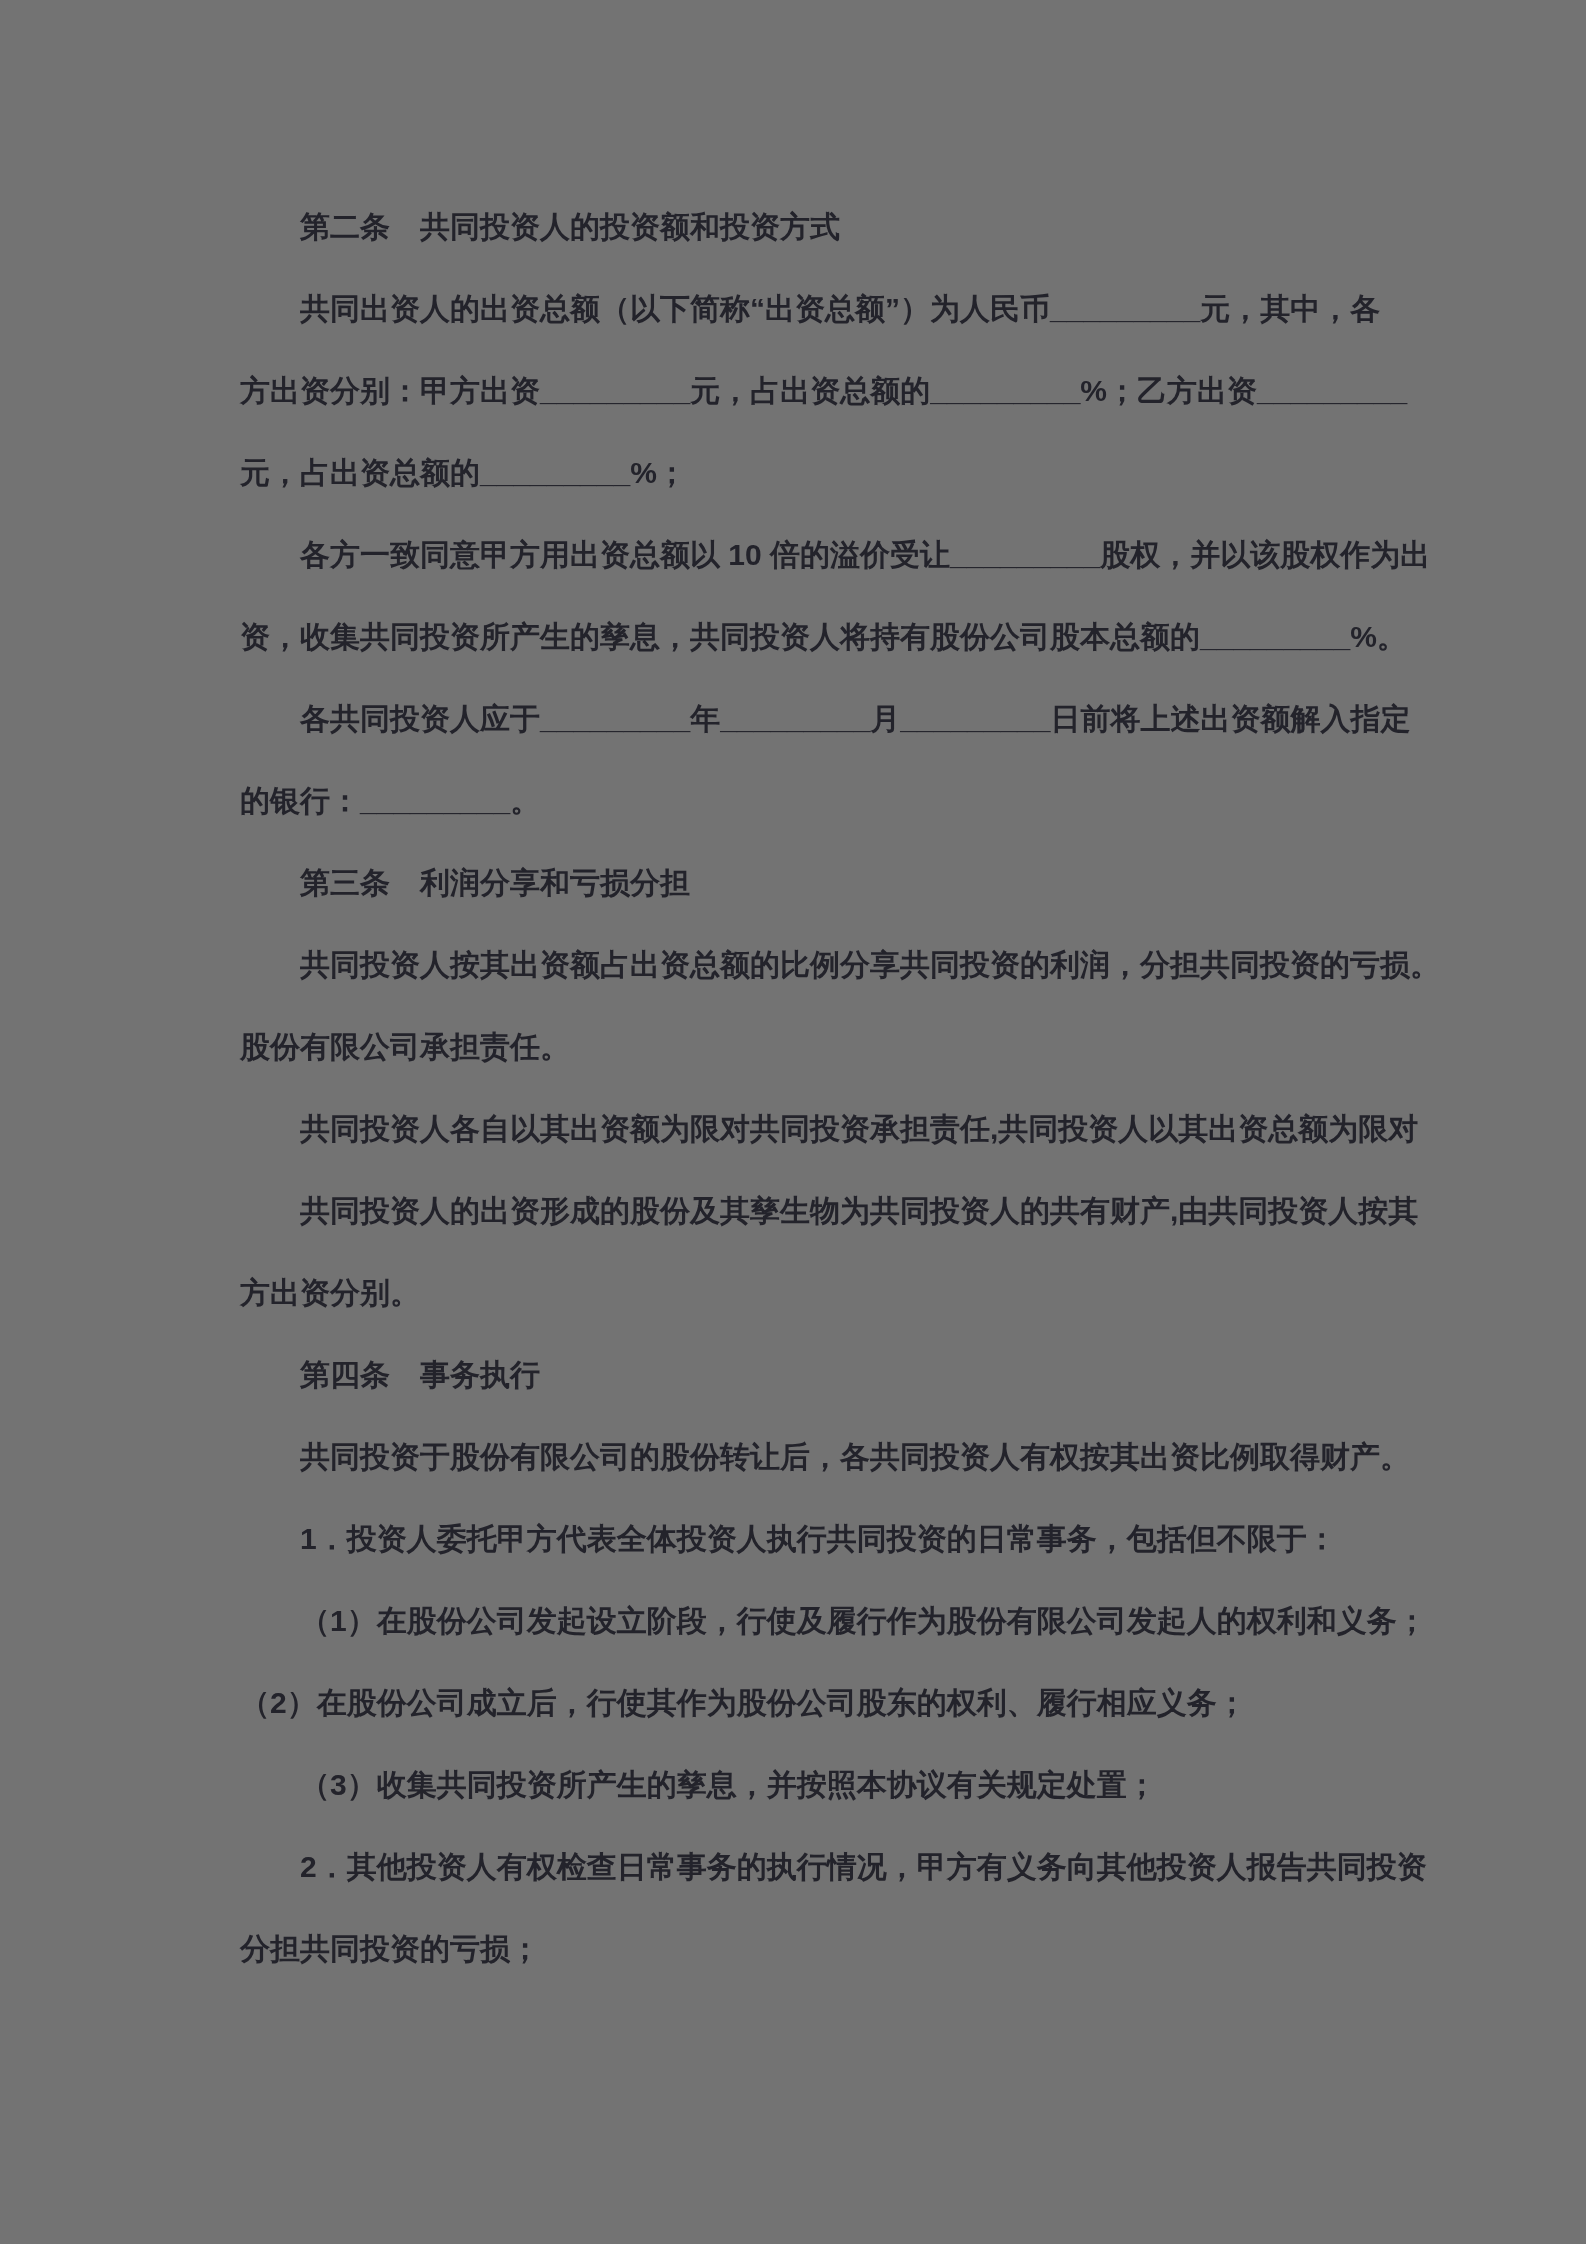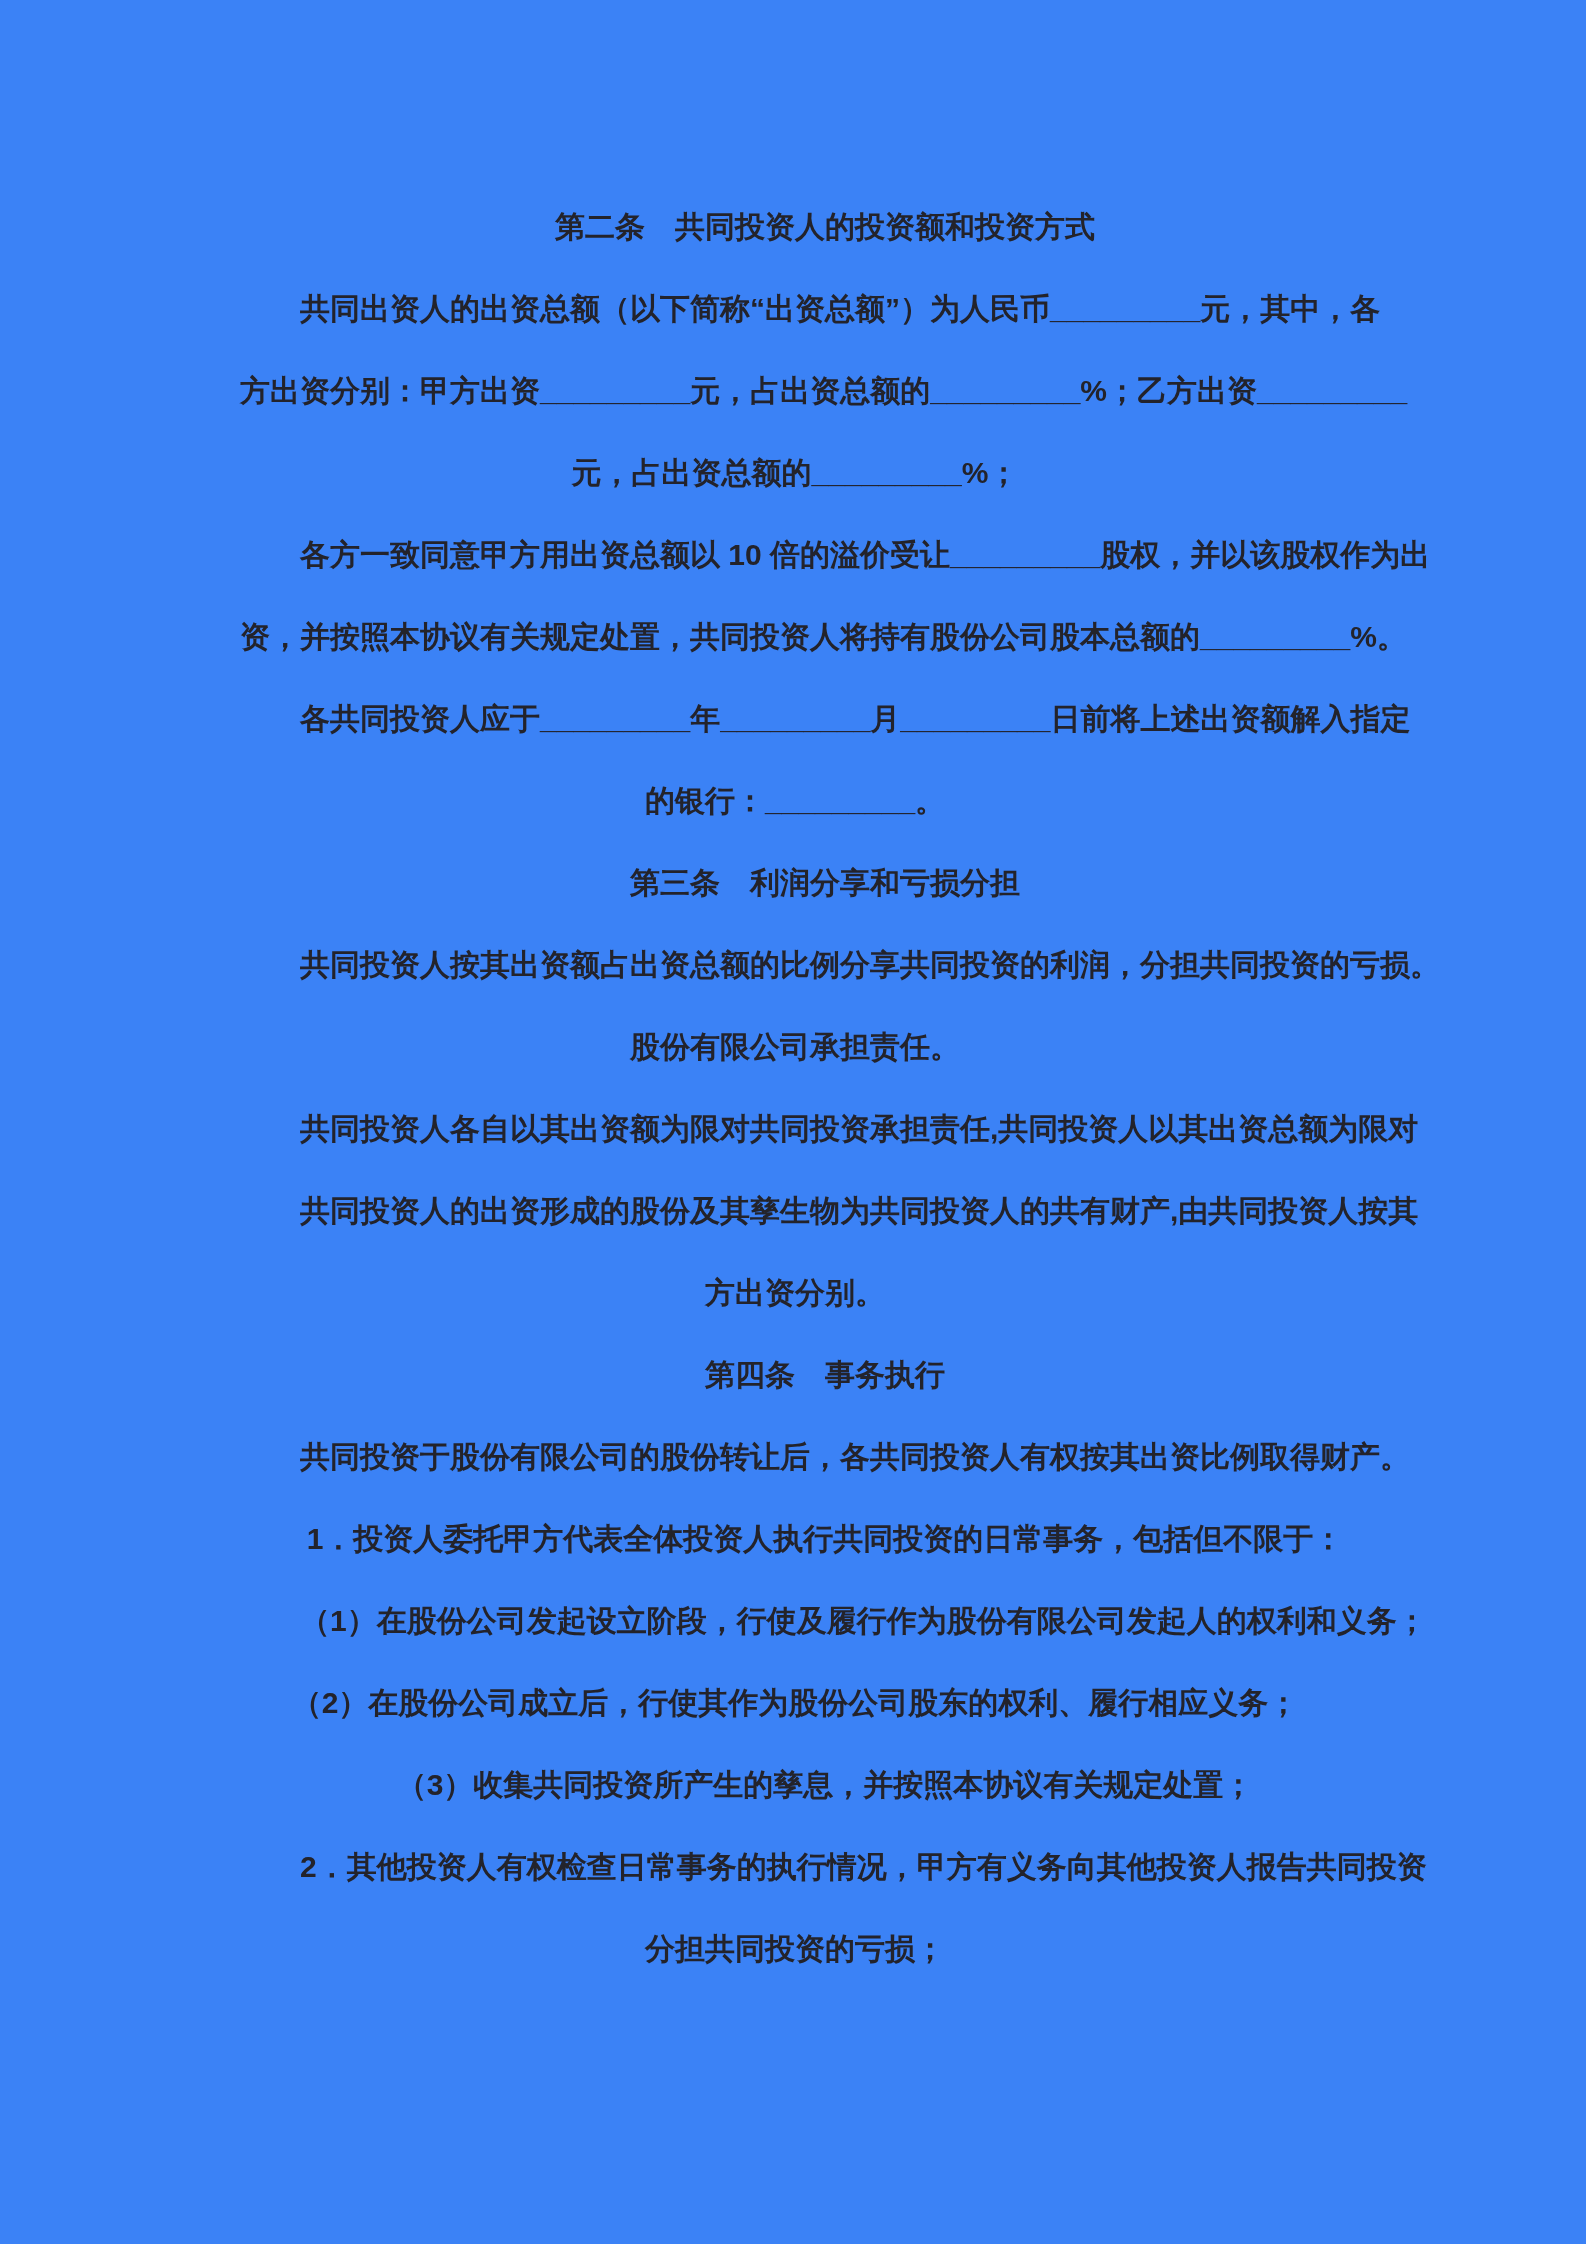--- a/index.html
+++ b/index.html
@@ -4,24 +4,23 @@
 <style>
   html, body {
     margin: 0;
     padding: 0;
     background: #ffffff;
   }
   .page {
     position: relative;
     width: 1586px;
     height: 2244px;
-    background: #3b82f6;
+    background: #737373;
     overflow: hidden;
     font-family: "Liberation Sans", sans-serif;
-    text-align: center;
   }
   .content {
     position: absolute;
     left: 240px;
     top: 186px;
     width: 1110px;
   }
   .doc-line {
     margin: 0;
     height: 82px;
@@ -41,21 +40,21 @@
 </head>
 <body>
 
 <div class="page">
   <div class="content" style="color: rgb(35, 35, 43);">
       <p class="doc-line indent heading">第二条　共同投资人的投资额和投资方式</p>
       <p class="doc-line indent">共同出资人的出资总额（以下简称“出资总额”）为人民币_________元，其中，各</p>
       <p class="doc-line">方出资分别：甲方出资_________元，占出资总额的_________%；乙方出资_________</p>
       <p class="doc-line">元，占出资总额的_________%；</p>
       <p class="doc-line indent">各方一致同意甲方用出资总额以 10 倍的溢价受让_________股权，并以该股权作为出</p>
-      <p class="doc-line">资，并按照本协议有关规定处置，共同投资人将持有股份公司股本总额的_________%。</p>
+      <p class="doc-line">资，收集共同投资所产生的孳息，共同投资人将持有股份公司股本总额的_________%。</p>
       <p class="doc-line indent">各共同投资人应于_________年_________月_________日前将上述出资额解入指定</p>
       <p class="doc-line">的银行：_________。</p>
       <p class="doc-line indent heading">第三条　利润分享和亏损分担</p>
       <p class="doc-line indent">共同投资人按其出资额占出资总额的比例分享共同投资的利润，分担共同投资的亏损。</p>
       <p class="doc-line">股份有限公司承担责任。</p>
       <p class="doc-line indent">共同投资人各自以其出资额为限对共同投资承担责任,共同投资人以其出资总额为限对</p>
       <p class="doc-line indent">共同投资人的出资形成的股份及其孳生物为共同投资人的共有财产,由共同投资人按其</p>
       <p class="doc-line">方出资分别。</p>
       <p class="doc-line indent heading">第四条　事务执行</p>
       <p class="doc-line indent">共同投资于股份有限公司的股份转让后，各共同投资人有权按其出资比例取得财产。</p>

